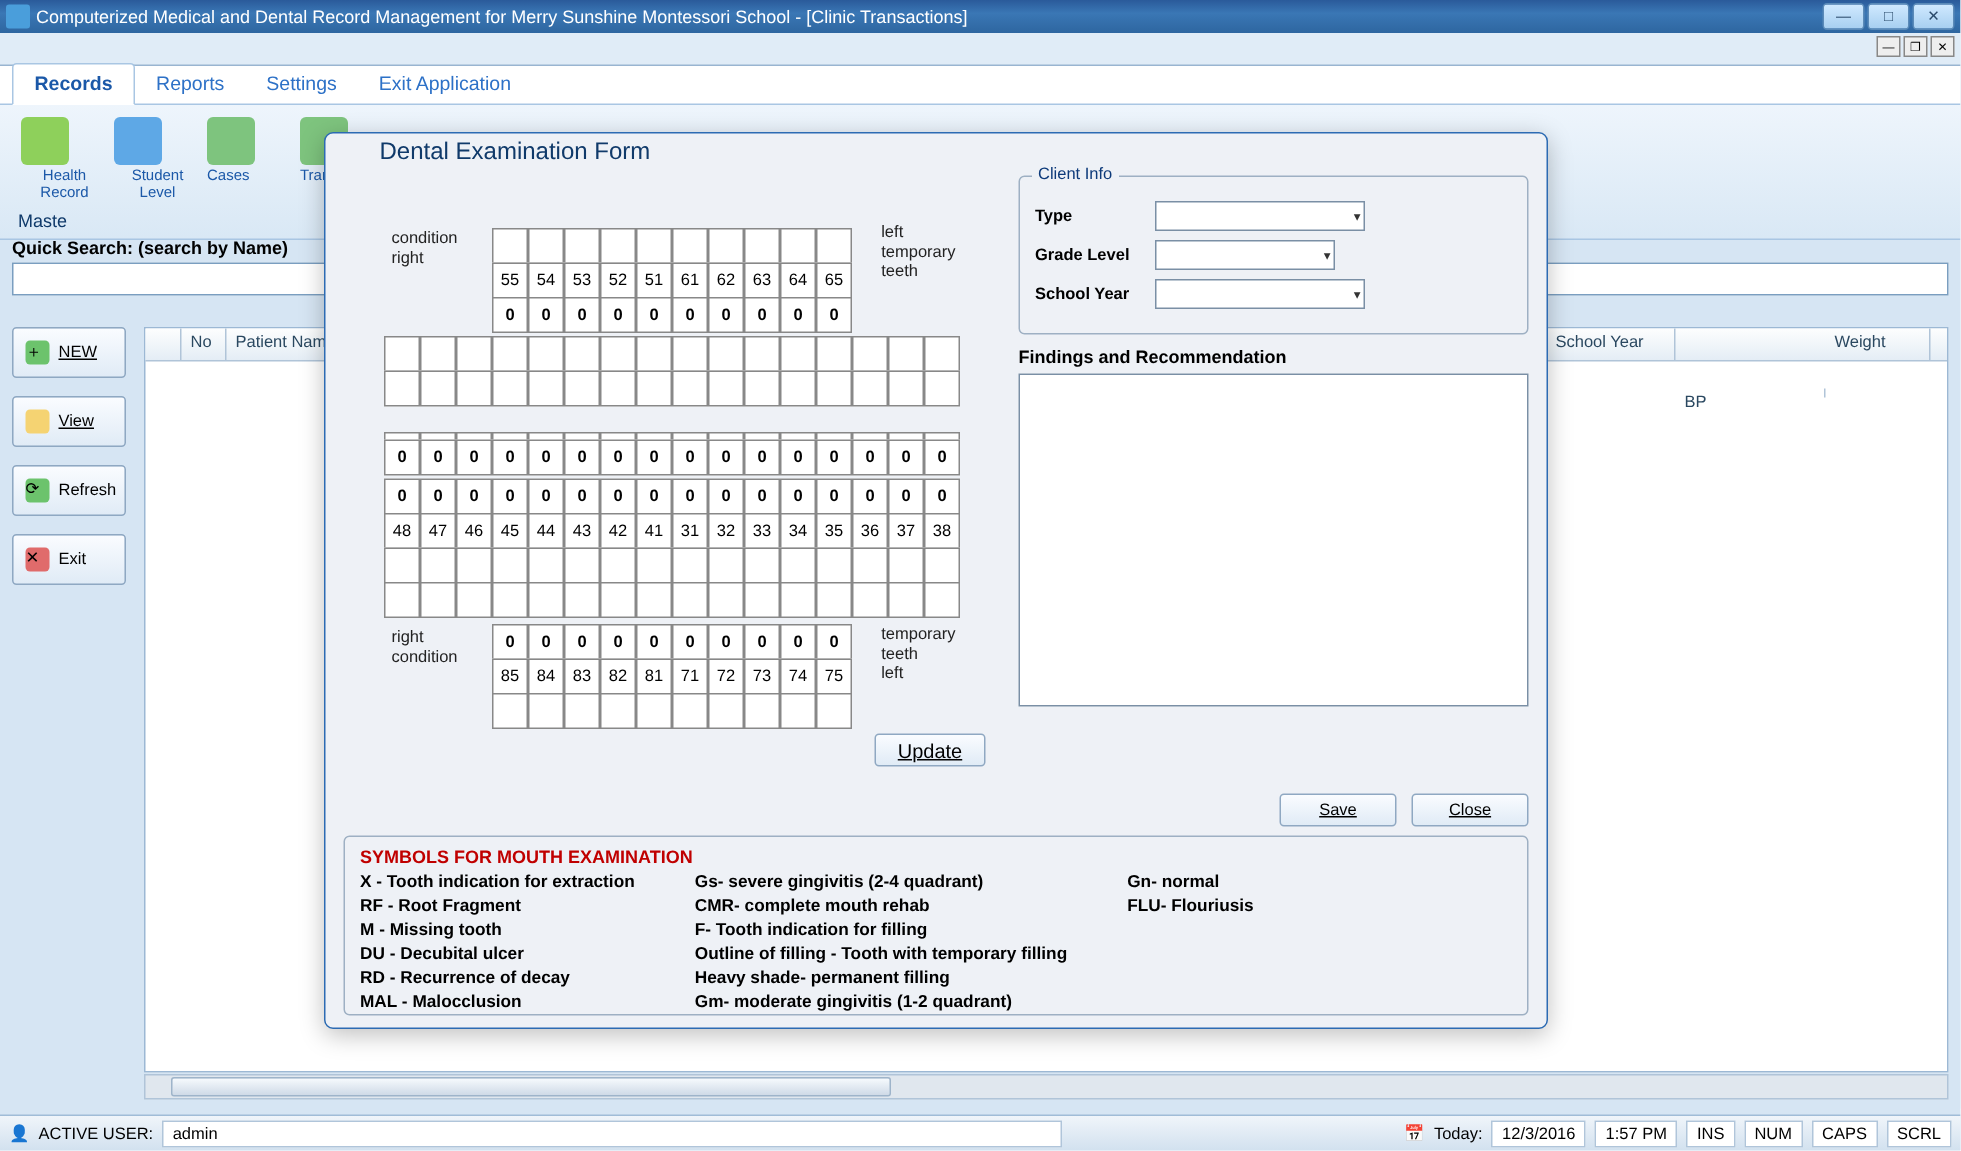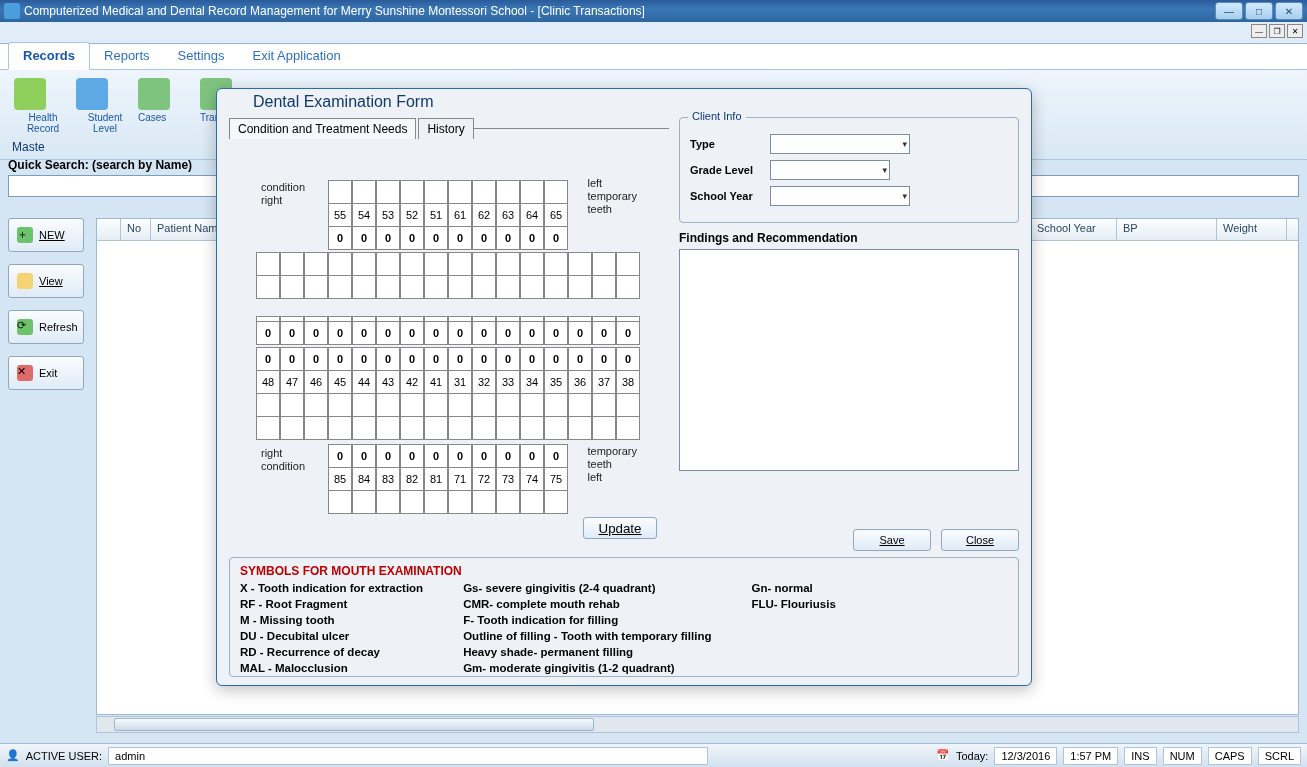--- a/index.html
+++ b/index.html
@@ -141,21 +141,21 @@
         <span>Exit</span>
       </div>
   </div>
 
   <div class="grid">
     <div class="gridhead" id="gridhead">
         <div class="gcol" style="width: 24px;"></div>
         <div class="gcol" style="width: 30px;">No</div>
         <div class="gcol" style="width: 880px;">Patient Name</div>
         <div class="gcol" style="width: 86px;">School Year</div>
-        <div class="gcol" style="width: 100px;">BP</div>
+        <div class="gcol" style="width: 100px; margin-top: 40px;">BP</div>
         <div class="gcol" style="width: 70px;">Weight</div>
       </div>
   </div>
   <div class="hscroll">
       <div class="thumb"></div>
     </div>
 </div>
 
 <div class="statusbar">
   <span>👤</span>
@@ -169,25 +169,20 @@
   <div class="cell">INS</div>
   <div class="cell">NUM</div>
   <div class="cell">CAPS</div>
   <div class="cell">SCRL</div>
 </div>
 
 <div class="dialog">
   <div class="dlgtitle">Dental Examination Form</div>
   <div class="dlgbody">
     <div class="leftpanel">
-      <div class="tabsrow">
-        <div class="dtab active">Condition and Treatment Needs</div>
-        <div class="dtab">History</div>
-        <div class="tabsline"></div>
-      </div>
       <div class="dentarea" id="dentarea">
         <div class="rowlabel" style="left:32px;top:36px;white-space:pre">condition
 right</div>
         <div class="rowlabel" style="right:32px;top:32px;white-space:pre;text-align:left">left
 temporary
 teeth</div>
         <div class="rowlabel" style="left:32px;top:302px;white-space:pre">right
 condition</div>
         <div class="rowlabel" style="right:32px;top:300px;white-space:pre">temporary
 teeth

